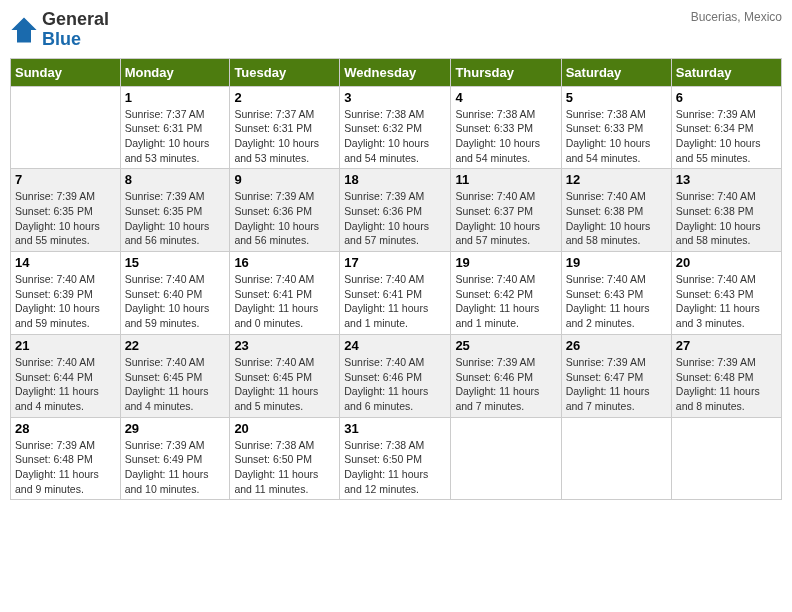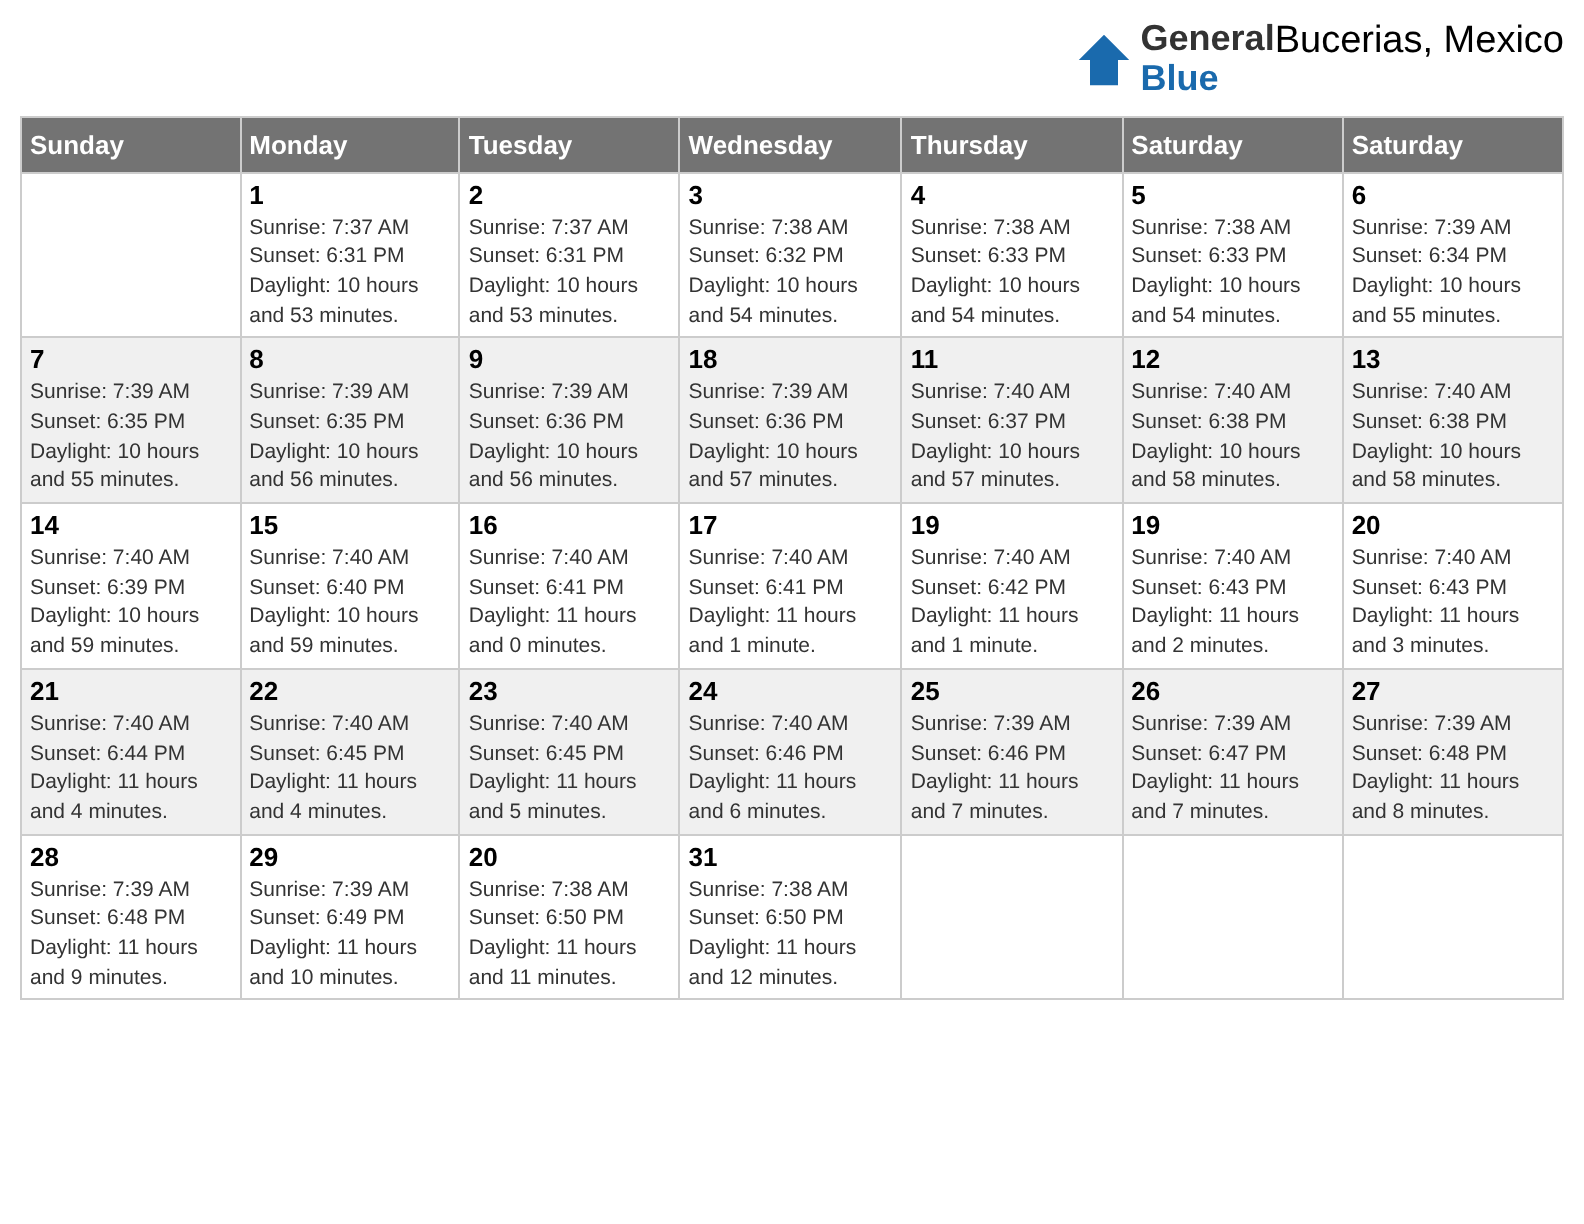--- a/index.html
+++ b/index.html
@@ -5,21 +5,21 @@
     * { box-sizing: border-box; margin: 0; padding: 0; }
     body {
       font-family: Arial, sans-serif;
       background: #fff;
       width: 792px;
       min-height: 612px;
       padding: 10px;
     }
     .header {
       display: flex;
-      justify-content: flex-end;
+      justify-content: space-between;
       align-items: flex-start;
       margin-bottom: 8px;
     }
     .logo {
       display: flex;
       align-items: center;
       gap: 4px;
     }
     .logo-text {
       display: flex;
@@ -42,30 +42,30 @@
     }
     .title-area {
       text-align: right;
     }
     .month-title {
       font-size: 36px;
       font-weight: bold;
       color: #333;
     }
     .location {
-      font-size: 19px;
-      color: #000000;
+      font-size: 12px;
+      color: #737373;
     }
     .calendar {
       width: 100%;
       border-collapse: collapse;
       font-size: 11px;
     }
     .calendar th {
-      background-color: #737373;
+      background-color: #4d7c0f;
       color: #fff;
       padding: 6px 4px;
       text-align: left;
       font-size: 13px;
       font-weight: bold;
       border: 1px solid #ccc;
     }
     .calendar td {
       border: 1px solid #ccc;
       vertical-align: top;

